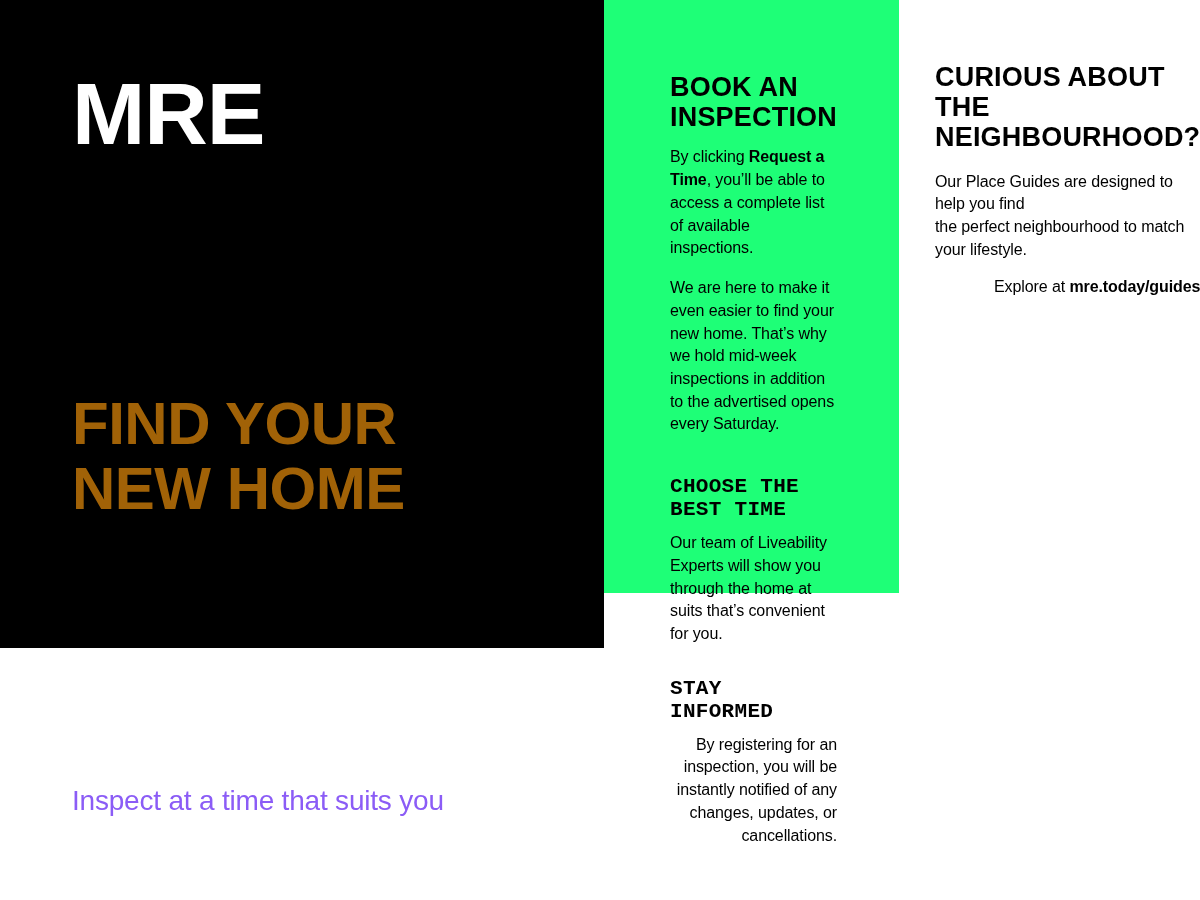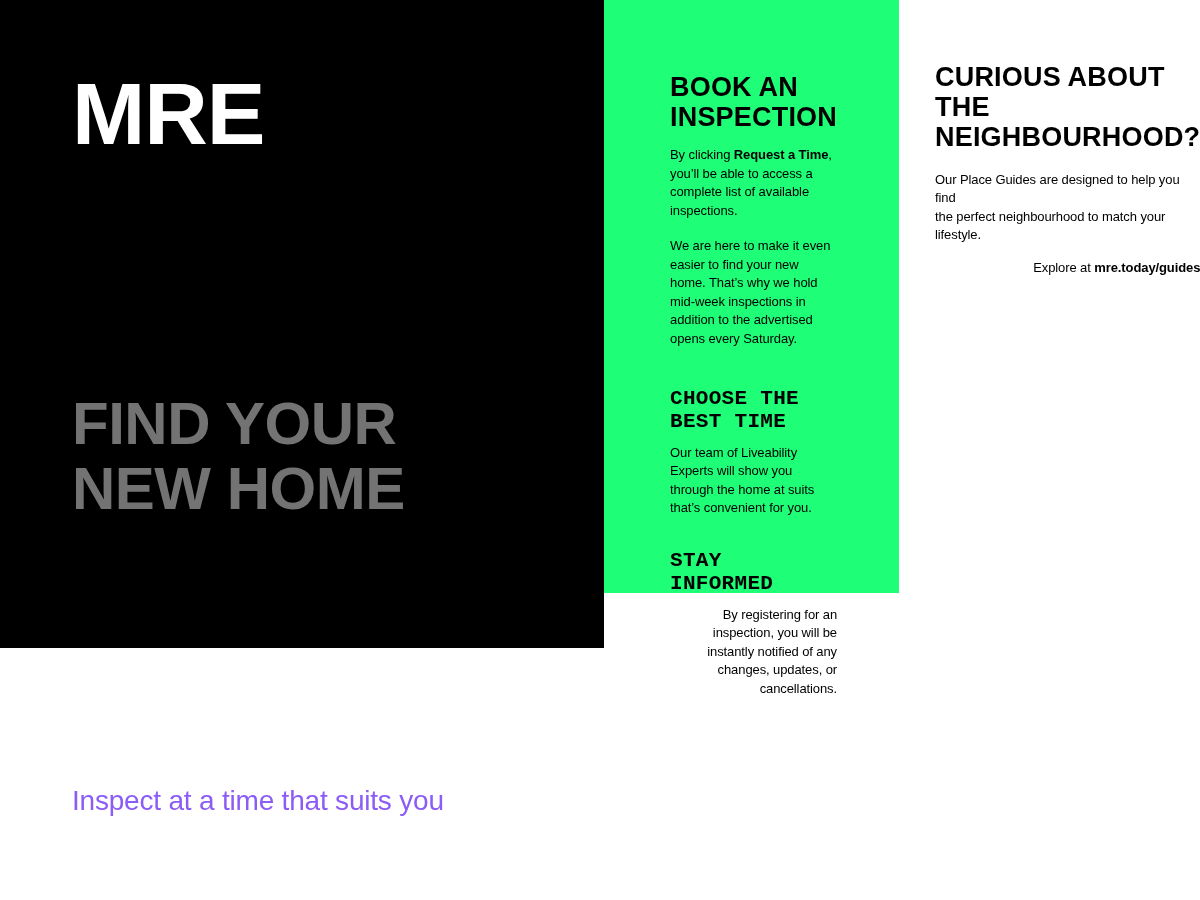--- a/index.html
+++ b/index.html
@@ -27,21 +27,21 @@
     left:72px; top:70px;
     color:#ffffff;
     font-size:88px;
     font-weight:bold;
     letter-spacing:-1px;
     line-height:1;
   }
   .headline {
     position:absolute;
     left:72px; top:392px;
-    color:#737373;
+    color:#a16207;
     font-size:60px;
     font-weight:bold;
     line-height:1.08;
     letter-spacing:-0.5px;
   }
   .tagline {
     position:absolute;
     left:72px; top:785px;
     color:#8b5cf6;
     font-size:28px;
@@ -78,21 +78,21 @@
     margin-bottom:14px;
   }
   h2.sub {
     font-size:21px;
     font-weight:bold;
     letter-spacing:0.3px;
     margin-bottom:11px;
     font-family:Liberation Mono, monospace;
   }
   p.body {
-    font-size:13px;
+    font-size:16px;
     line-height:1.42;
     letter-spacing:-0.1px;
     margin-bottom:17px;
   }
   p.body:last-child { margin-bottom:0;text-align:right; }
   .gap { height:22px; }
   .gap-sm { height:14px; }
   b { font-weight:bold; }
 
   .white h2.sect {

